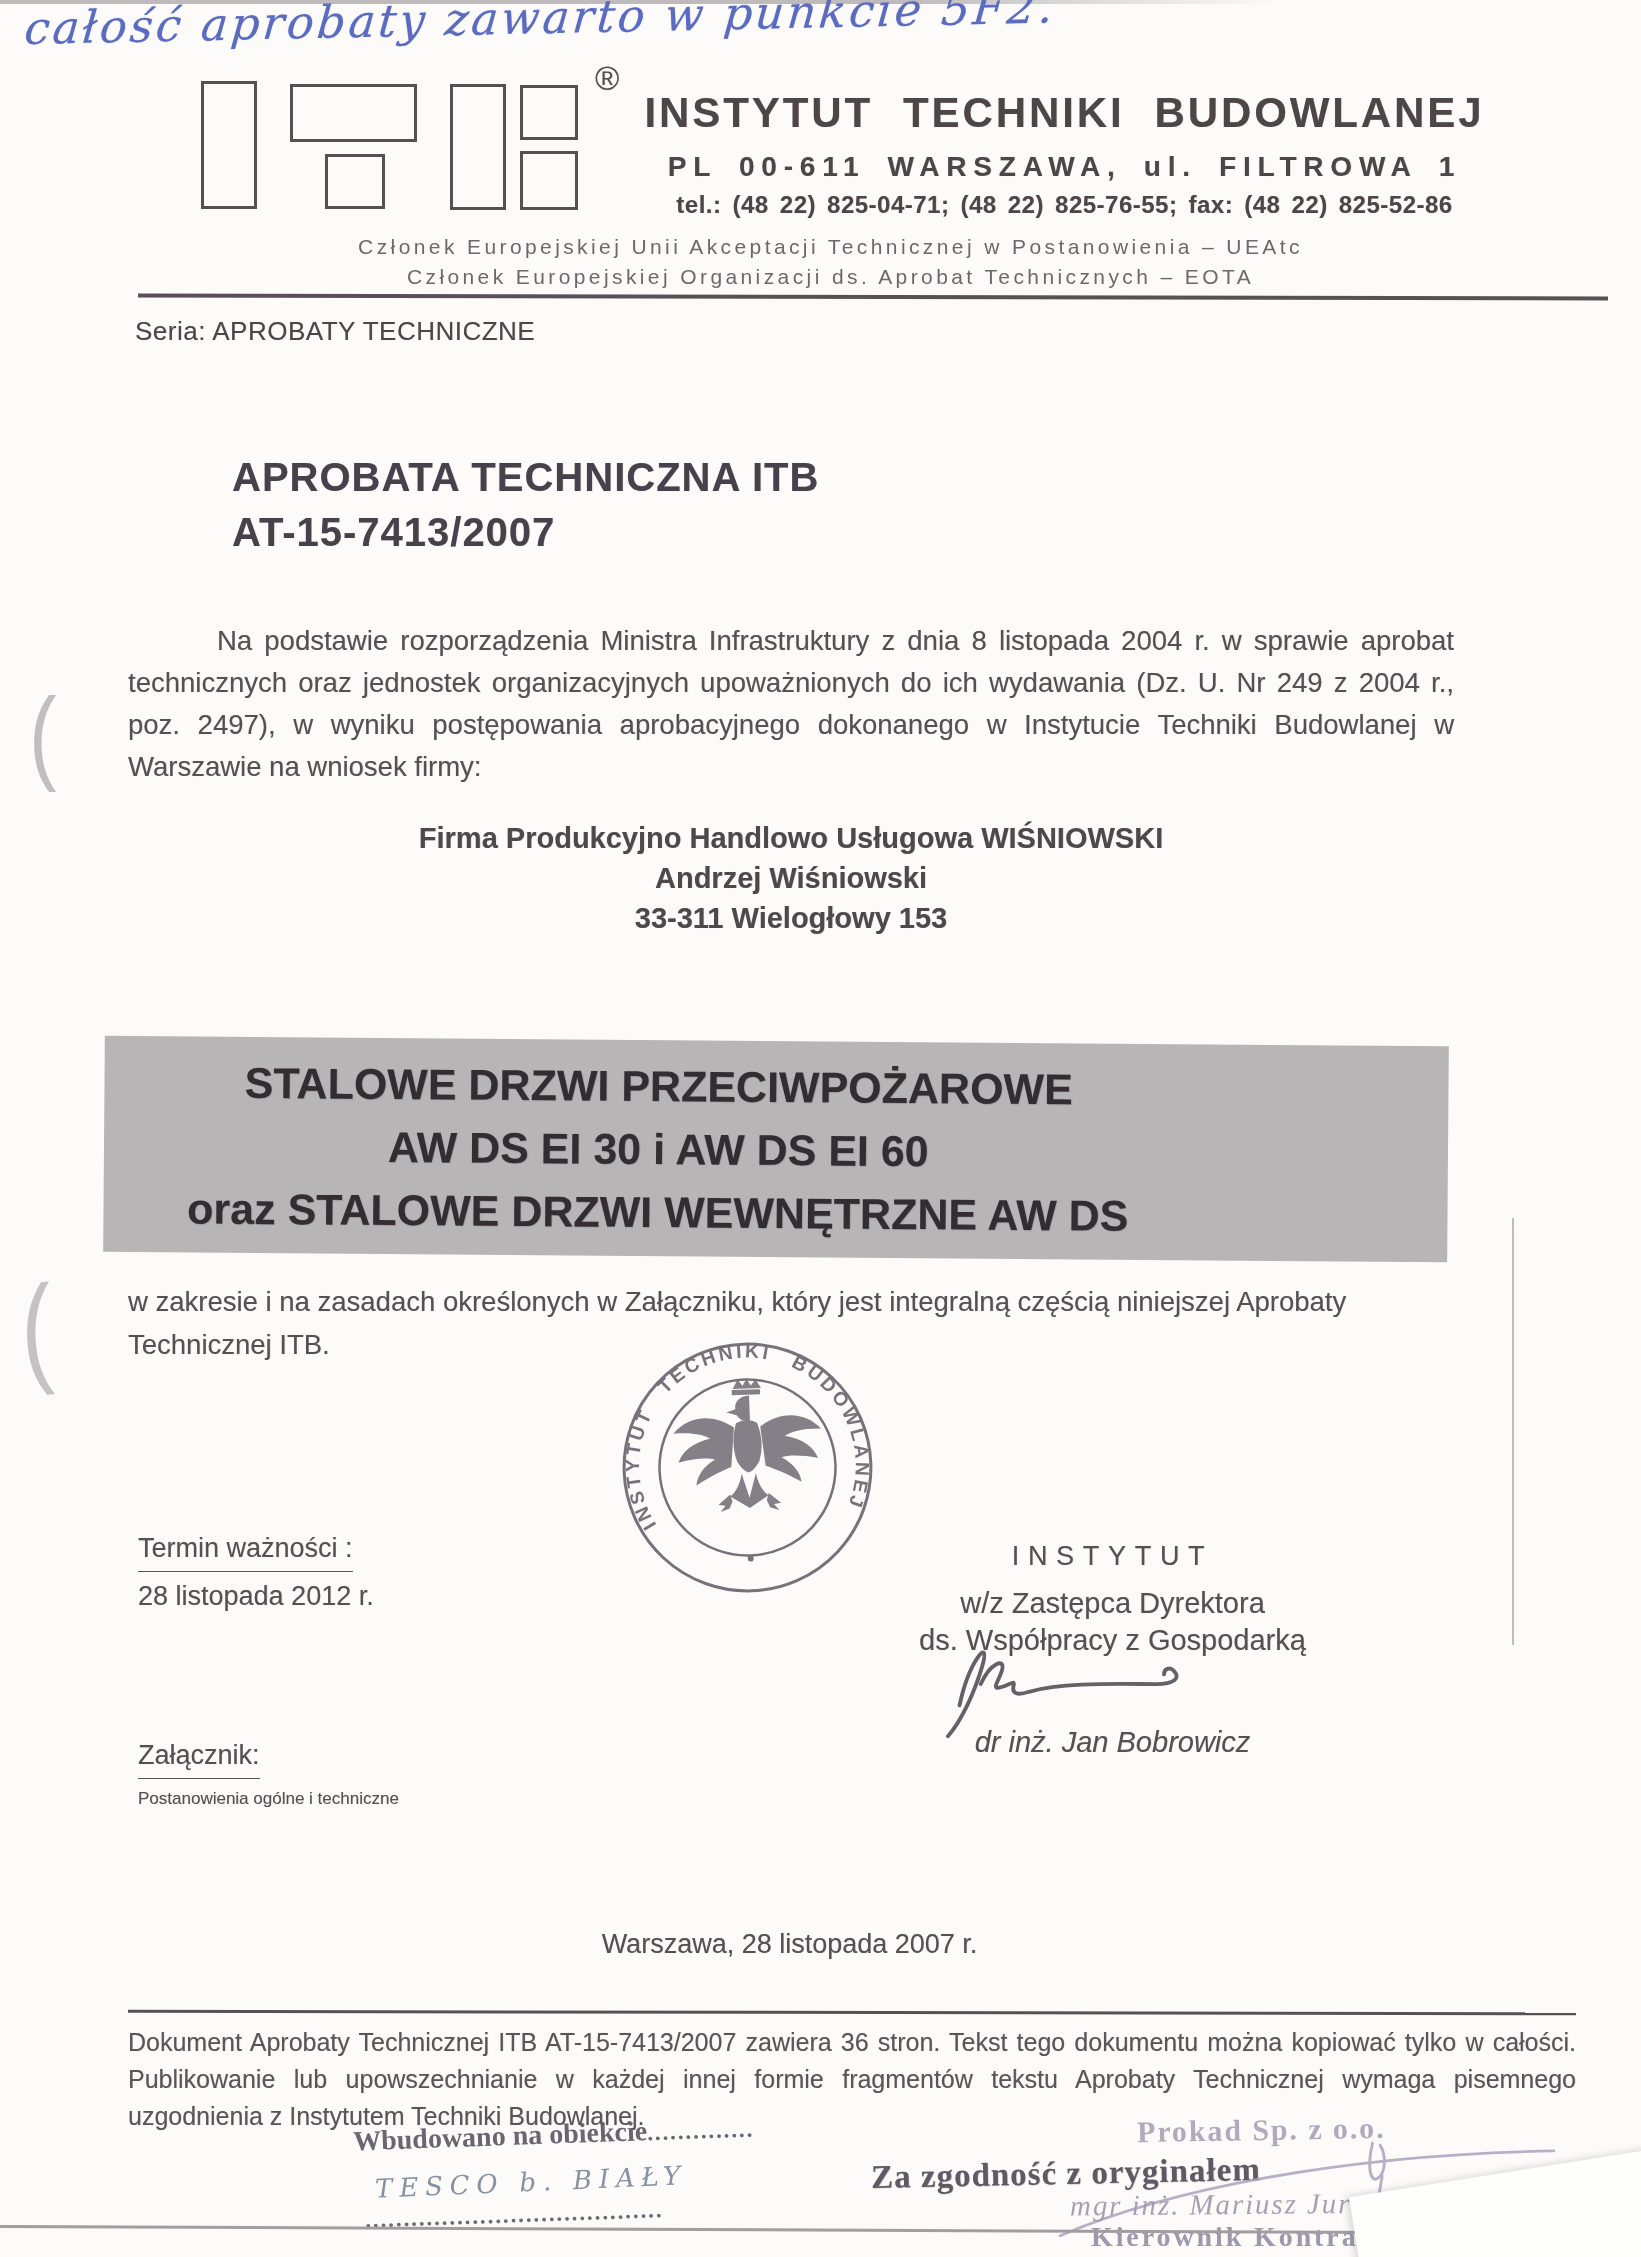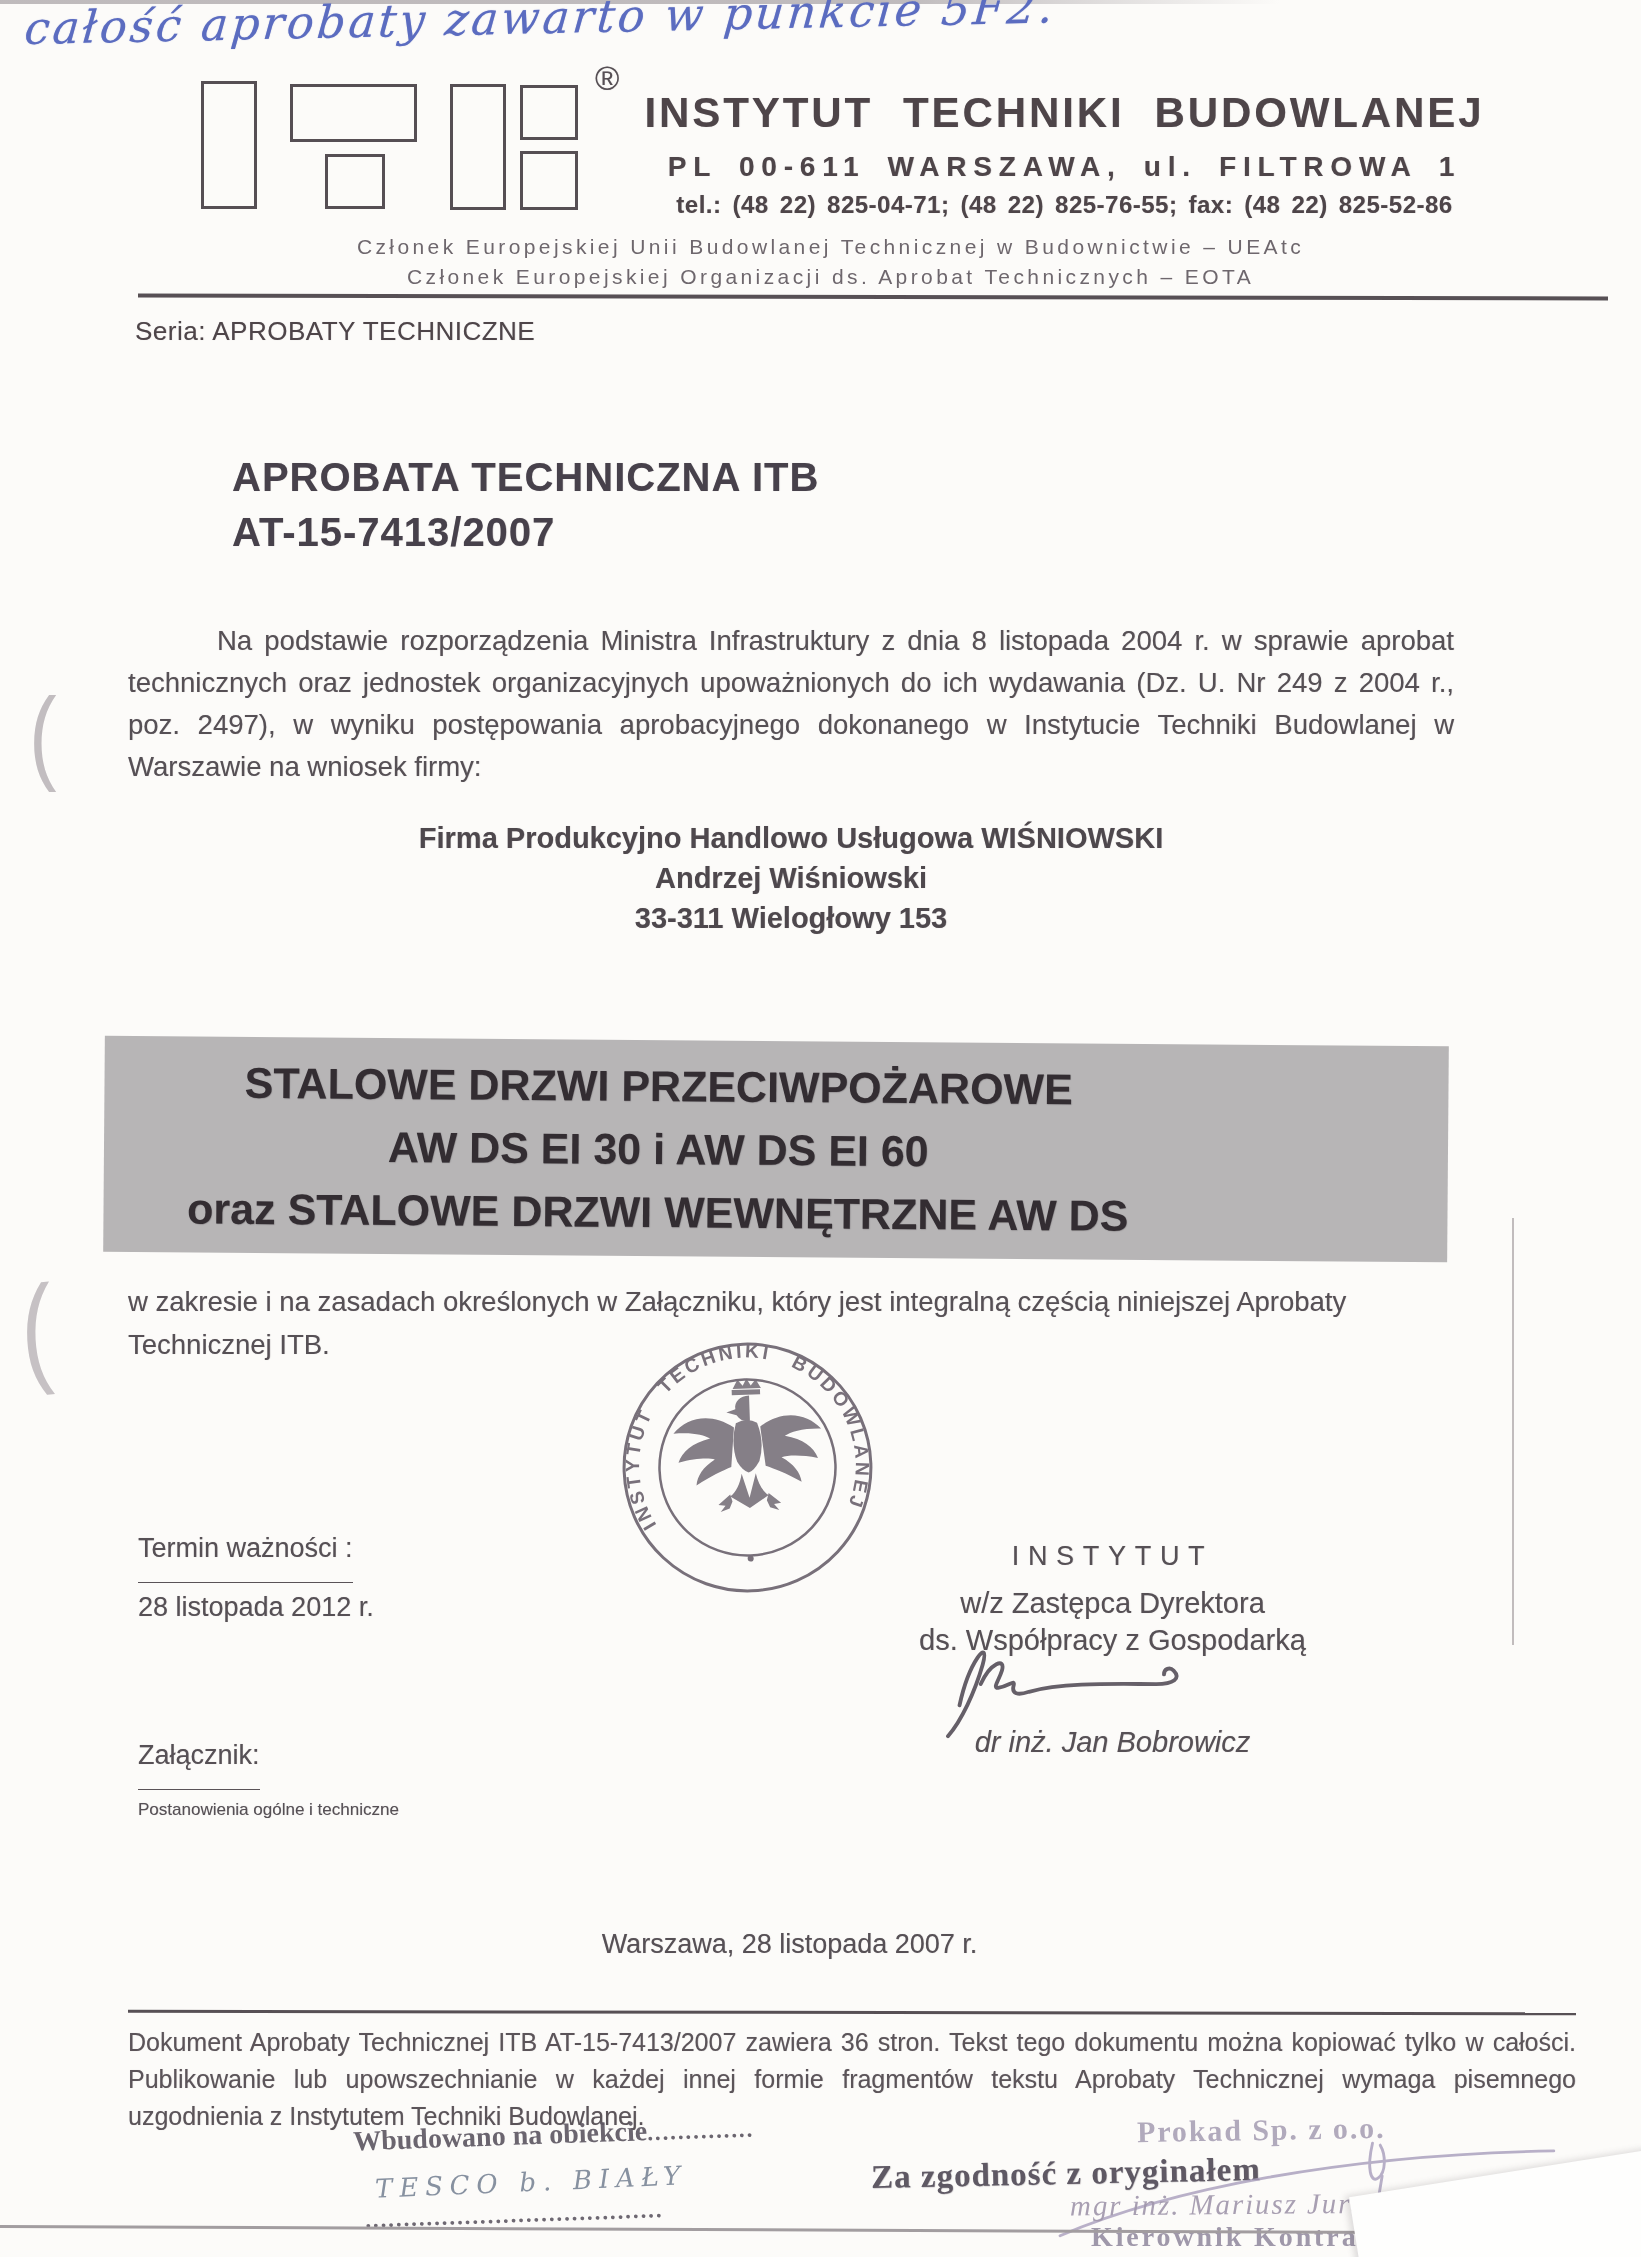--- a/index.html
+++ b/index.html
@@ -58,21 +58,21 @@
     padding:15.4px 249px 0 13.5px;text-align:center;
     font-weight:bold;font-size:43px;line-height:63px;color:#332d32;
     text-shadow:0.5px 0.5px 1px rgba(40,34,40,0.35);}
 
   .scope{left:128px;top:1280px;width:1332px;font-size:27.5px;line-height:43px;
     text-align:left;color:#565055;}
 
   .seal{left:616px;top:1336px;width:263px;height:263px;opacity:0.92;transform:rotate(-2deg);}
 
   .termin{left:138px;top:1533px;font-size:27px;color:#565055;}
-  .u-label{display:inline-block;border-bottom:1.9px solid #5a5358;padding-bottom:18px;}
+  .u-label{display:inline-block;border-bottom:1.9px solid #5a5358;padding-bottom:7px;}
   .termin-date{margin-top:8.7px;font-size:27px;}
 
   .dyr{left:871px;top:1541px;width:483px;text-align:center;color:#565055;}
   .dyr-title{font-size:27px;letter-spacing:8.7px;}
   .dyr-sub{font-size:29px;margin-top:12.6px;line-height:37px;}
   .dyr-name{left:871px;top:1726px;width:483px;text-align:center;
     font-style:italic;font-size:29px;color:#565055;}
   .sig-bobrowicz{left:919px;top:1628px;width:299px;height:116px;}
 
   .zal{left:138px;top:1740px;font-size:27px;color:#565055;}
@@ -141,21 +141,21 @@
   </div>
   <div class="abs reg-mark soft">®</div>
 
   <div class="abs inst-block">
     <div class="inst-name soft">INSTYTUT TECHNIKI BUDOWLANEJ</div>
     <div class="inst-addr soft">PL 00-611 WARSZAWA, ul. FILTROWA 1</div>
     <div class="inst-tel soft">tel.: (48 22) 825-04-71;  (48 22) 825-76-55;  fax: (48 22) 825-52-86</div>
   </div>
 
   <div class="abs members">
-    <div class="member-line">Członek Europejskiej Unii Budowlanej Technicznej w Budownictwie – UEAtc</div>
+    <div class="member-line">Członek Europejskiej Unii Akceptacji Technicznej w Postanowienia – UEAtc</div>
     <div class="member-line">Członek Europejskiej Organizacji ds. Aprobat Technicznych – EOTA</div>
   </div>
 
   <div class="abs head-rule"></div>
   <div class="abs seria soft">Seria: APROBATY TECHNICZNE</div>
 
   <div class="abs doc-title soft">
     <div>APROBATA TECHNICZNA ITB</div>
     <div>AT-15-7413/2007</div>
   </div>

